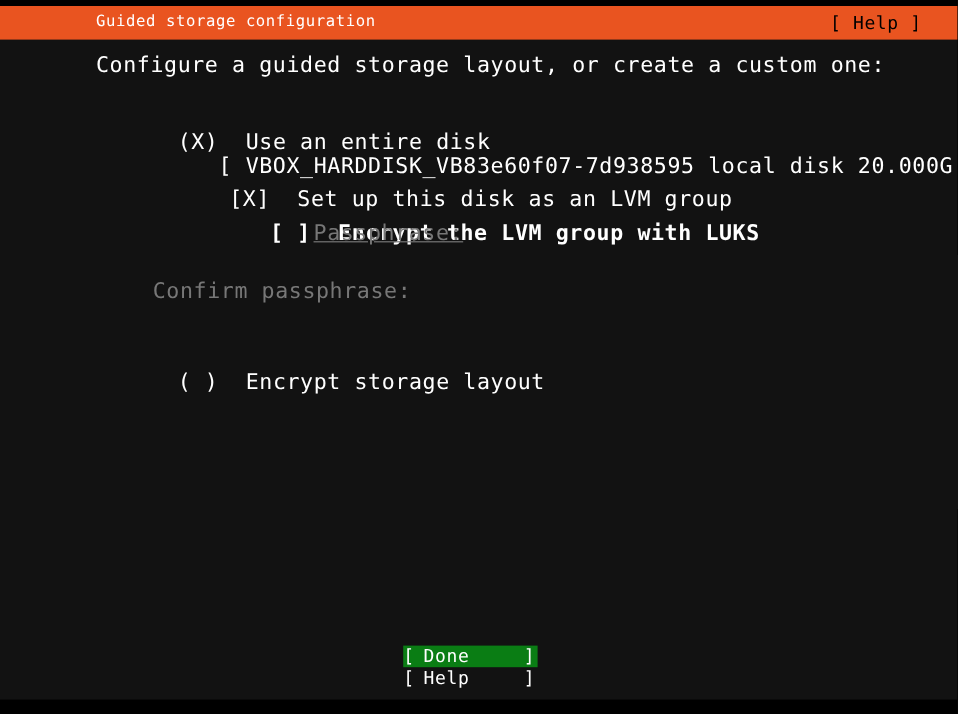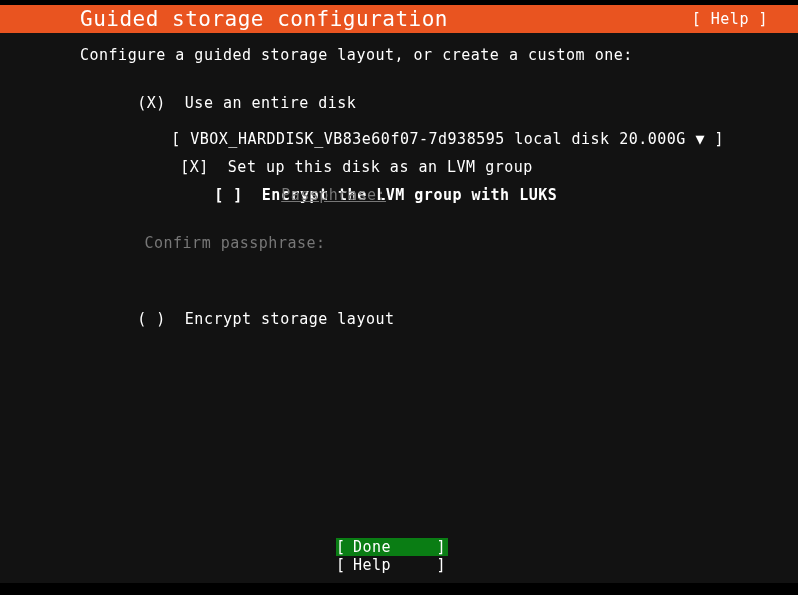--- a/index.html
+++ b/index.html
@@ -40,61 +40,61 @@
     height: 28px;
     background: #e95420;
   }
   .header-title {
     position: absolute;
     left: 80px;
     top: 0;
     height: 28px;
     line-height: 28px;
     color: #ffffff;
-    font-size: 21px;
+    font-size: 13px;
     letter-spacing: 0.5px;
     white-space: pre;
   }
   .header-help {
     position: absolute;
     right: 30px;
     top: 0;
     height: 39px;
     line-height: 28px;
-    color: #ffffff;
+    color: #000000;
     font-size: 15px;
     letter-spacing: 0.5px;
     white-space: pre;
     cursor: pointer;
   }
 
   
   .content {
     position: absolute;
     left: 0;
     top: 33px;
     width: 798px;
   }
 
   .row {
     position: absolute;
     height: 28px;
     line-height: 28px;
-    font-size: 15px;
+    font-size: 18px;
     color: #ffffff;
     white-space: pre;
     letter-spacing: 0.5px;
   }
 
   .row.dim {
     color: #777777;
   }
 
   .intro      { left: 80px;  top: 8px;   }
-  .opt-disk   { left: 80px;  top: 28px;  cursor: pointer; }
+  .opt-disk   { left: 80px;  top: 44px;  cursor: pointer; }
   .disk-sel   { left: 114px; top: 64px;  cursor: pointer; }
   .opt-lvm    { left: 123px; top: 92px;  cursor: pointer; }
   .opt-luks   { left: 157px; top: 120px; cursor: pointer; font-weight: bold; }
   .passphrase { left: 76px;  top: 148px; width: 310px; text-align: right; text-decoration: underline; }
   .confirm    { left: 80px;  top: 196px; width: 310px; text-align: center; }
   .opt-custom { left: 80px;  top: 244px; cursor: pointer; }
 
   .marker { white-space: pre; }
   .label  { white-space: pre; }
 

